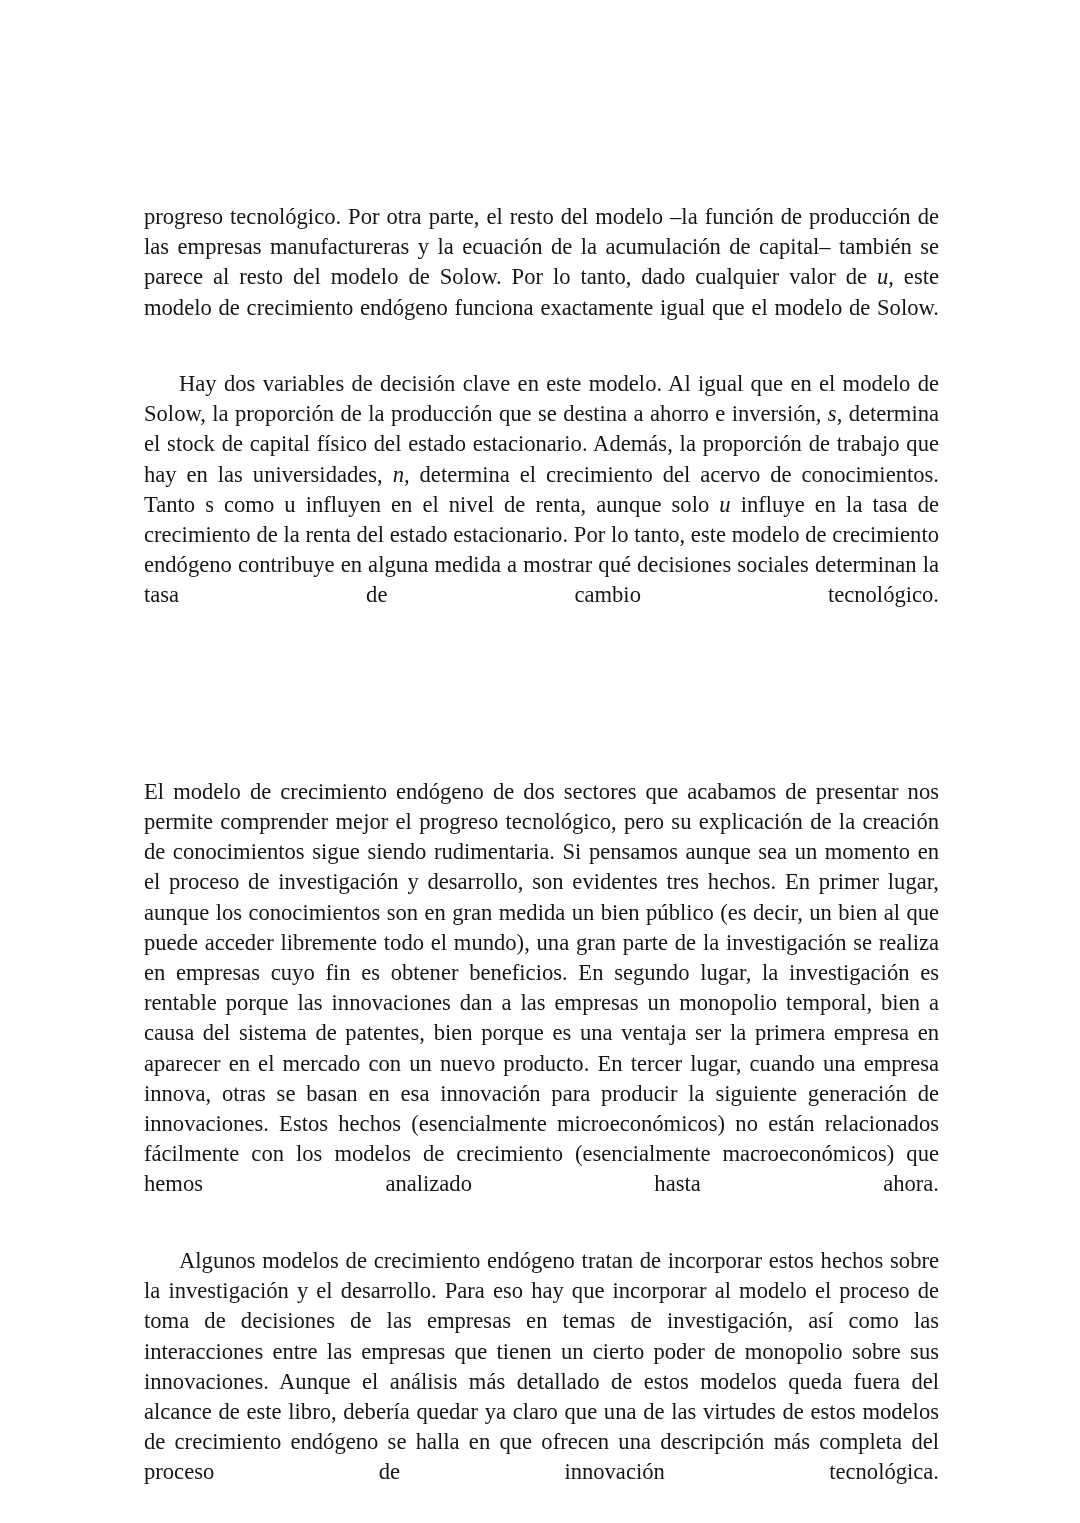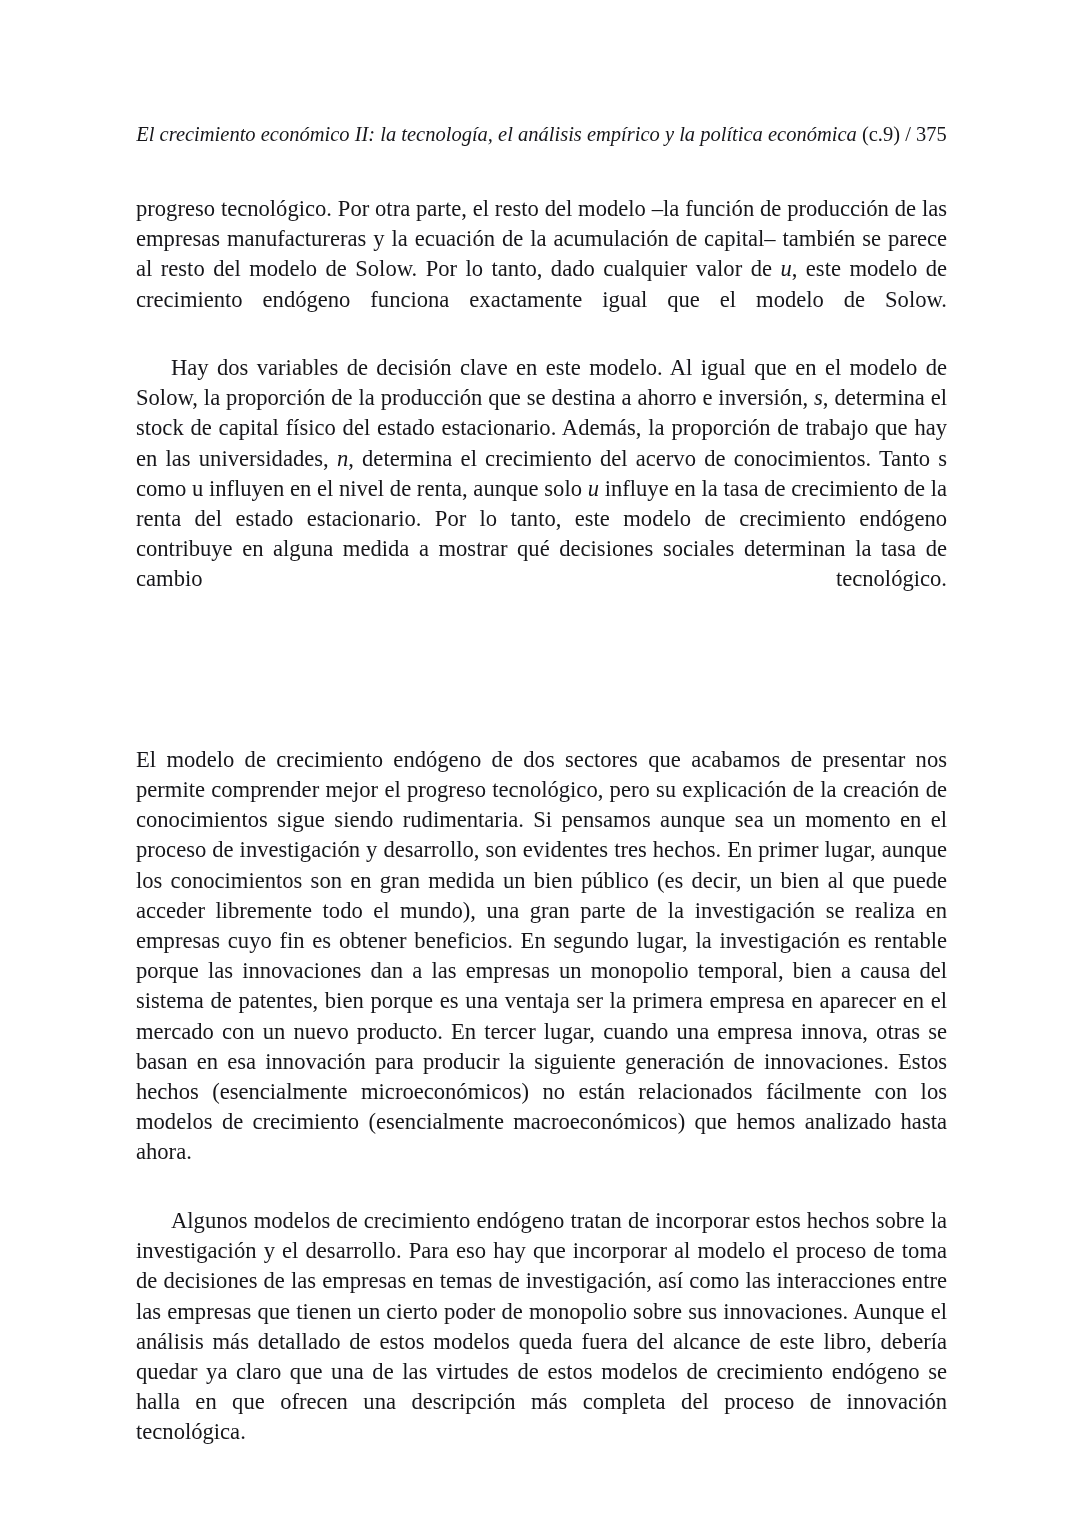--- a/index.html
+++ b/index.html
@@ -42,21 +42,21 @@
 
   
   .text-column {
     position: absolute;
     left: 128px;
     top: 186px;
     width: 827px;
   }
 
   p.body-para {
-    margin: 8px;
+    margin: 16px;
     font-size: 22.6px;
     line-height: 30.2px;
     text-align: justify;
     text-justify: inter-word;
     hyphens: none;
     color: #16161a;
   }
 
   p.body-para.indent {
     text-indent: 1.55em;
@@ -84,23 +84,20 @@
     content: "";
     display: inline-block;
     width: 100%;
   }
 </style>
 </head>
 <body>
 
 <div class="page">
 
-  <div class="running-head">
-    <span class="rh-title">El crecimiento económico II: la tecnología, el análisis empírico y la política económica</span><span class="rh-folio"> (c.9) / 375</span>
-  </div>
 
   <div class="text-column">
 
     <p class="body-para"><span>progreso tecnológico. Por otra parte, el resto del modelo –la función de producción de las empresas manufactureras y la ecuación de la acumulación de capital– también se parece al resto del modelo de Solow. Por lo tanto, dado cualquier valor de </span><span class="var">u</span><span>, este modelo de crecimiento endógeno funciona exactamente igual que el modelo de Solow.</span></p>
 
     <p class="body-para indent"><span>Hay dos variables de decisión clave en este modelo. Al igual que en el modelo de Solow, la proporción de la producción que se destina a ahorro e inversión, </span><span class="var">s</span><span>, determina el stock de capital físico del estado estacionario. Además, la proporción de trabajo que hay en las universidades, </span><span class="var">n</span><span>, determina el crecimiento del acervo de conocimientos. Tanto s como u influyen en el nivel de renta, aunque solo </span><span class="var">u</span><span> influye en la tasa de crecimiento de la renta del estado estacionario. Por lo tanto, este modelo de crecimiento endógeno contribuye en alguna medida a mostrar qué decisiones sociales determinan la tasa de cambio tecnológico.</span></p>
 
     <div class="gap-before-heading"></div>
 
 

